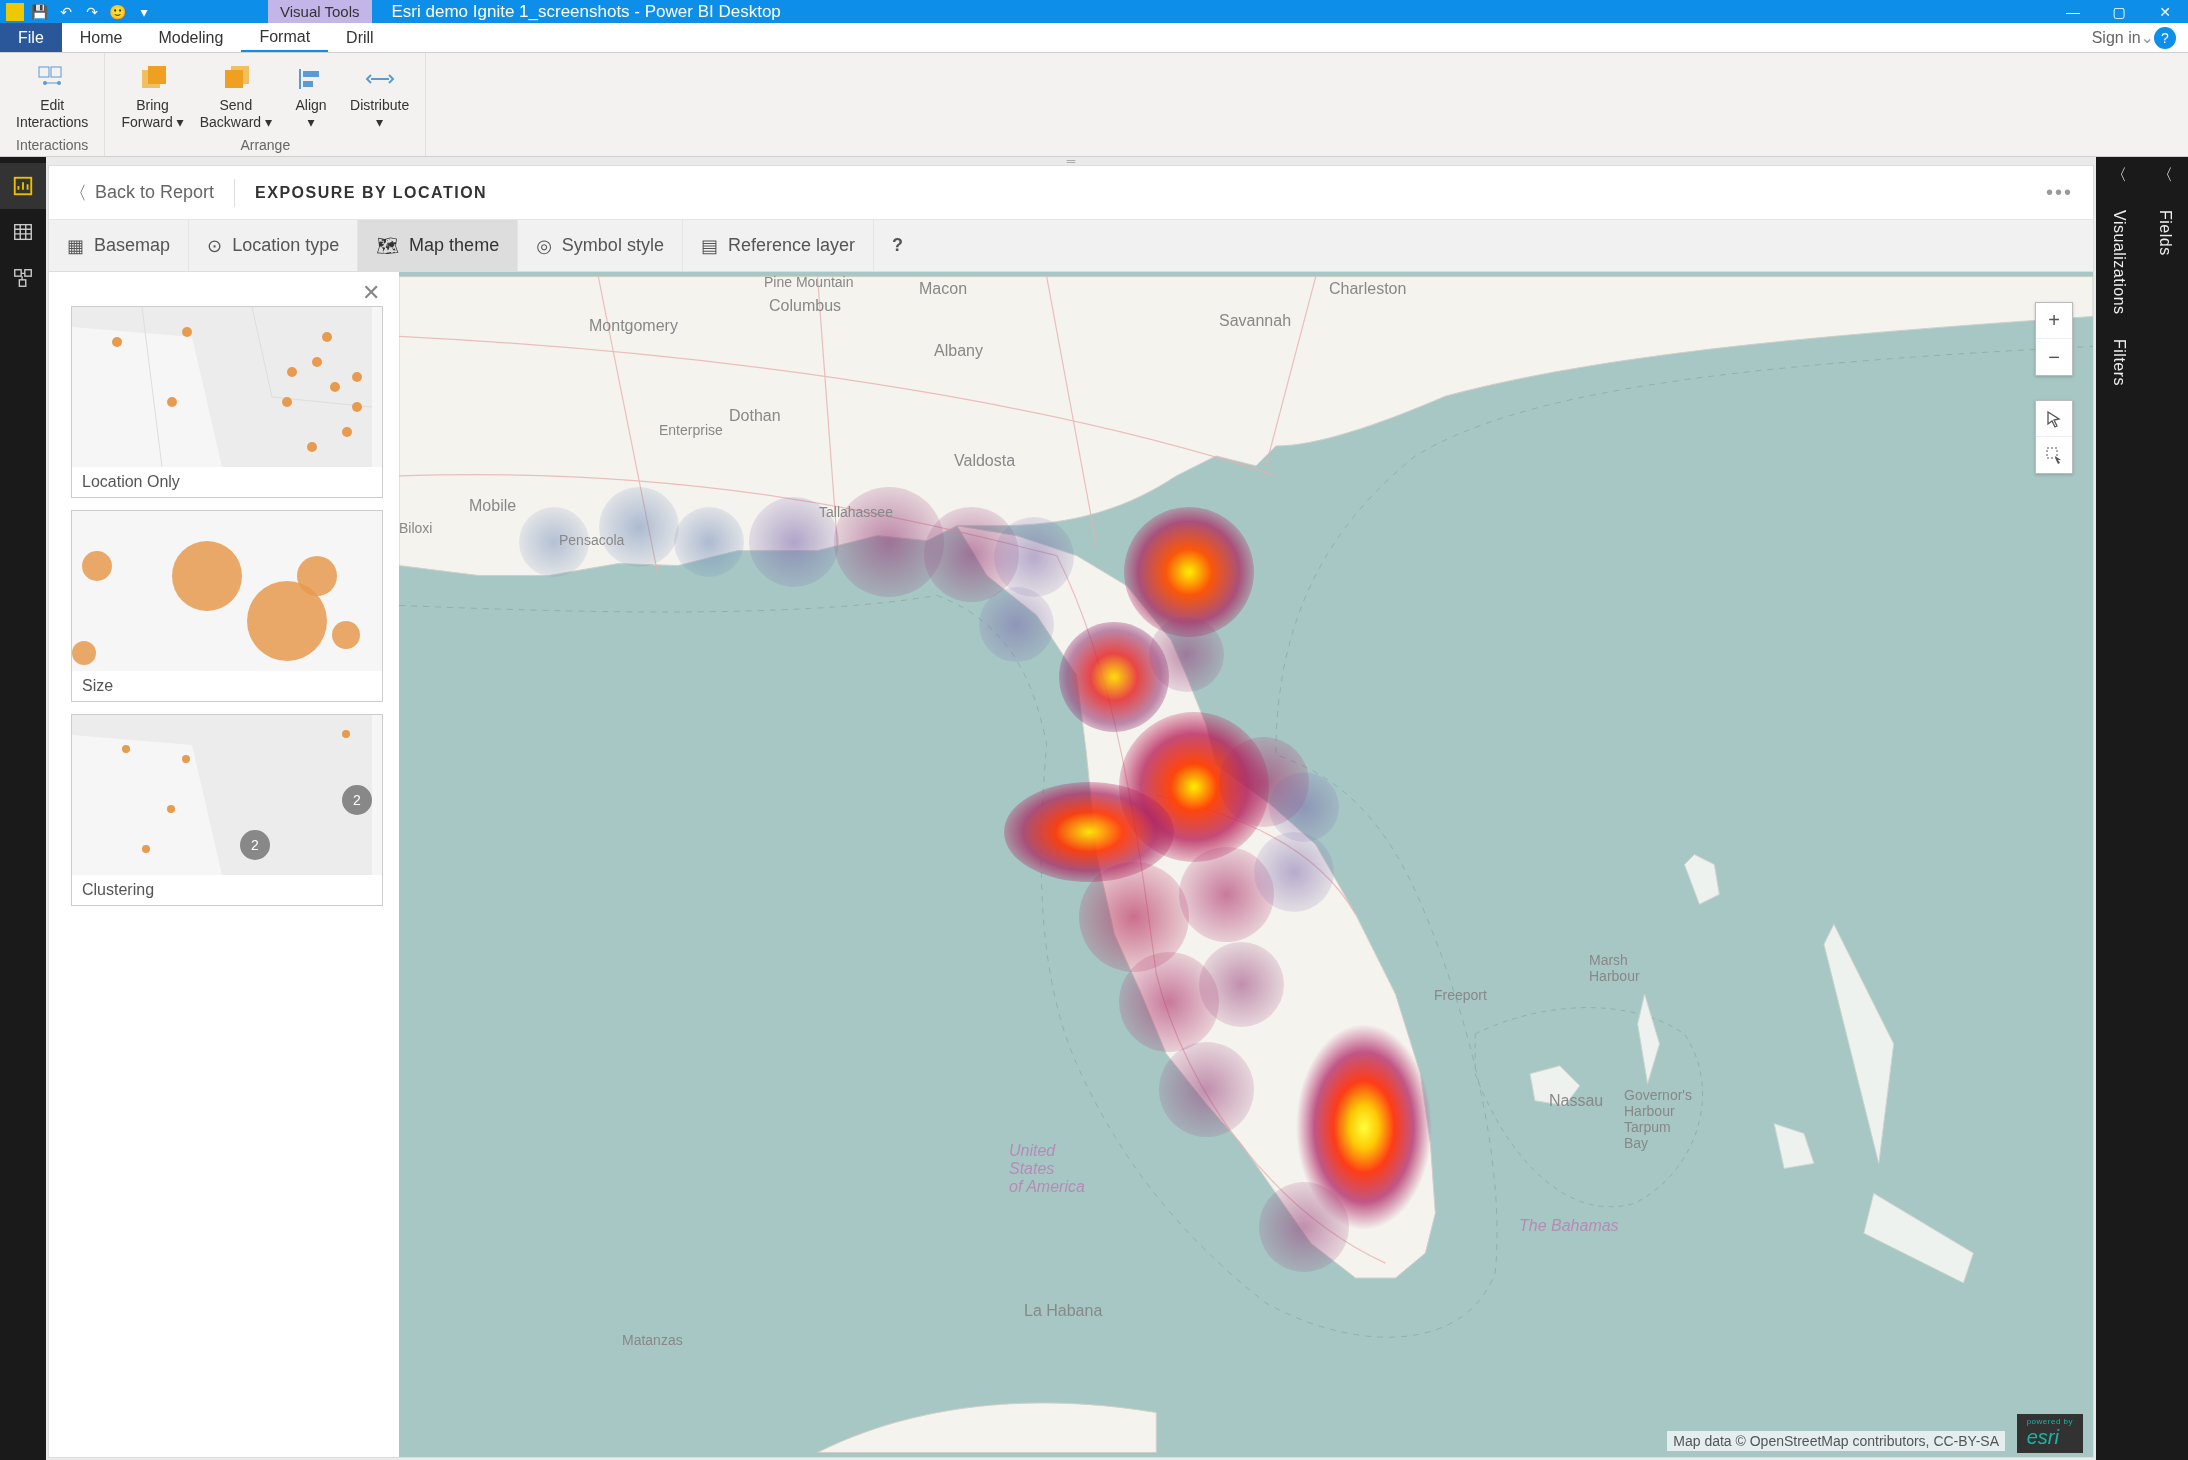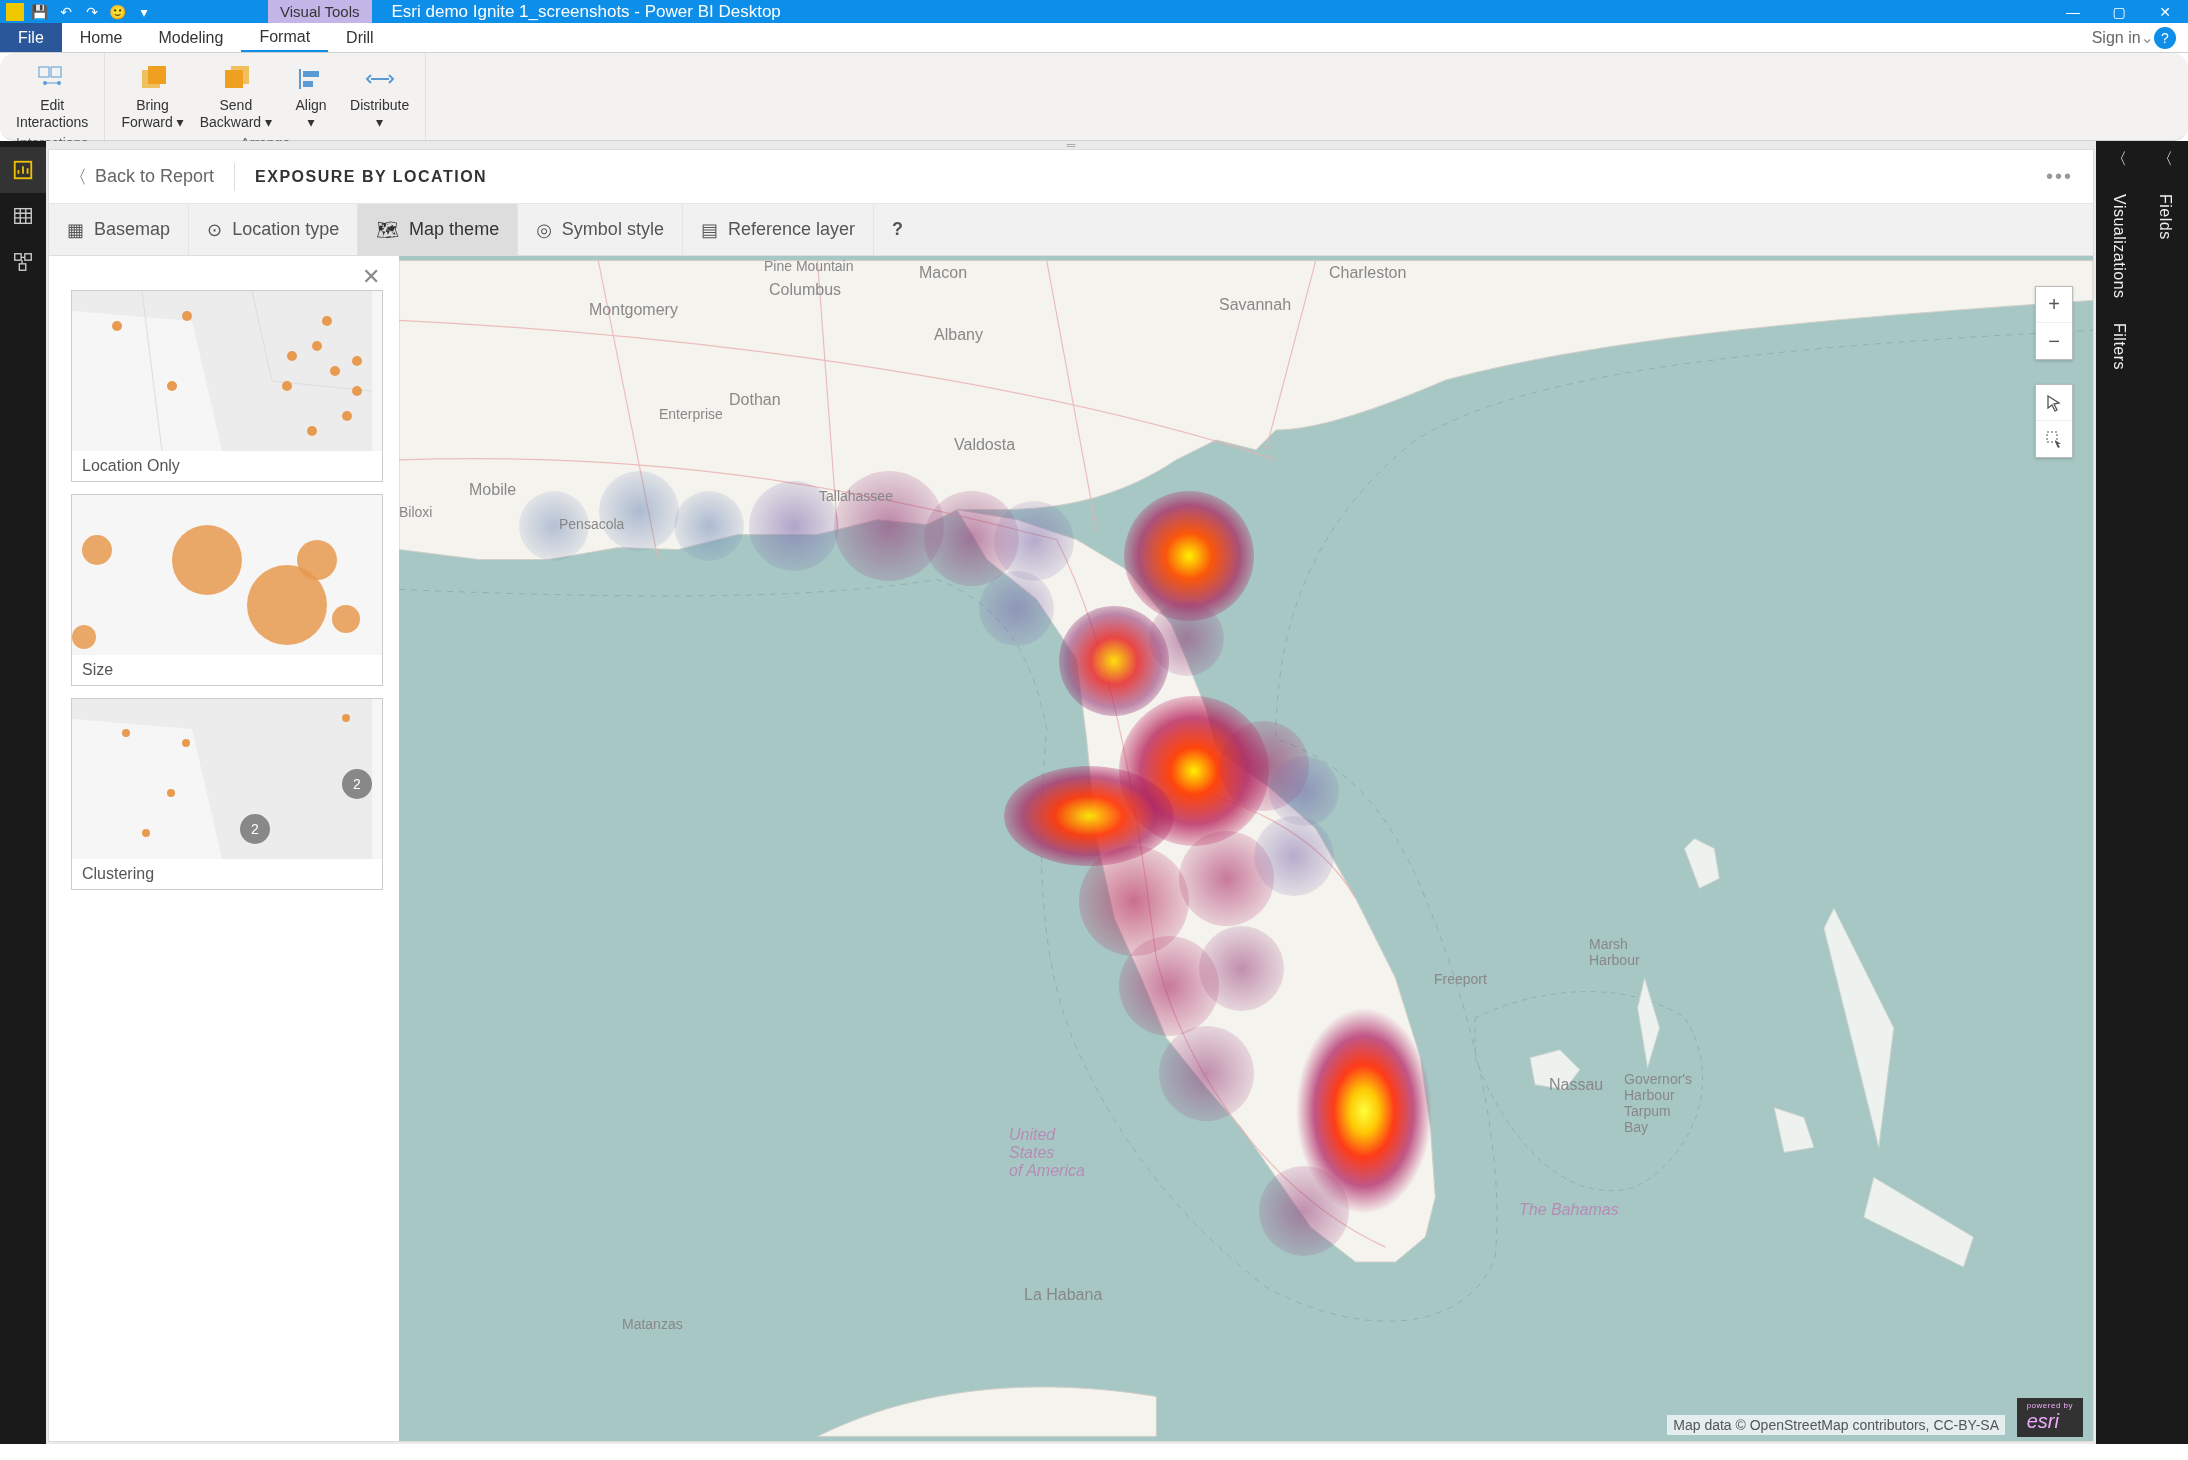--- a/index.html
+++ b/index.html
@@ -16,21 +16,21 @@
 
 
 .ribbon-tabs { height: 30px; background: #fff; border-bottom: 1px solid #d0d0d0; display: flex; align-items: stretch; }
 .ribbon-tab { padding: 0 18px; font-size: 16px; display: flex; align-items: center; color: #333; cursor: pointer; }
 .ribbon-tab.file { background: #2a579a; color: #fff; }
 .ribbon-tab.active { border-bottom: 2px solid #0c8ee9; }
 .signin-area { margin-left: auto; display: flex; align-items: center; padding-right: 12px; font-size: 16px; color: #666; }
 .signin-area .help-icon { width: 22px; height: 22px; border-radius: 50%; background: #0c8ee9; color: #fff; display: flex; align-items: center; justify-content: center; font-size: 14px; }
 
 
-.ribbon { height: 88px; background: #f3f2f1; border-bottom: 1px solid #d0d0d0; display: flex; border-radius: 15px; }
+.ribbon { height: 104px; background: #f3f2f1; border-bottom: 1px solid #d0d0d0; display: flex; }
 .ribbon-group { border-right: 1px solid #e0e0e0; padding: 4px 8px 0; display: flex; flex-direction: column; }
 .ribbon-group-items { display: flex; flex: 1; }
 .ribbon-group-label { text-align: center; font-size: 14px; color: #666; padding-bottom: 3px; }
 .ribbon-btn { display: flex; flex-direction: column; align-items: center; justify-content: flex-start; padding: 4px 8px; font-size: 14px; color: #333; cursor: pointer; min-width: 62px; }
 .ribbon-btn .icon { height: 36px; display: flex; align-items: center; justify-content: center; }
 .ribbon-btn .lbl { text-align: center; line-height: 1.2; }
 
 
 .workspace { display: flex; height: calc(1460px - 23px - 30px - 104px); }
 .left-rail { width: 46px; background: #1a1a1a; display: flex; flex-direction: column; padding-top: 6px; }
@@ -70,21 +70,21 @@
 
 .map-area { position: absolute; left: 350px; right: 0; top: 106px; bottom: 0; background: #a7c7c5; overflow: hidden; }
 .map-svg { width: 100%; height: 100%; }
 
 .map-controls { position: absolute; right: 20px; top: 30px; display: flex; flex-direction: column; gap: 24px; }
 .ctrl-group { background: #fff; border: 1px solid #bbb; box-shadow: 0 1px 3px rgba(0,0,0,0.2); display: flex; flex-direction: column; }
 .ctrl-btn { width: 36px; height: 36px; display: flex; align-items: center; justify-content: center; font-size: 20px; color: #555; cursor: pointer; border-bottom: 1px solid #eee; }
 .ctrl-btn:last-child { border-bottom: none; }
 
 .attribution { position: absolute; right: 88px; bottom: 6px; font-size: 14px; color: #555; background: rgba(255,255,255,0.7); padding: 2px 6px; }
-.esri-logo { position: absolute; right: 10px; bottom: 4px; background: #323232; color: #f0abfc; padding: 4px 10px; font-size: 20px; font-style: italic; font-family: Georgia, serif; }
+.esri-logo { position: absolute; right: 10px; bottom: 4px; background: #323232; color: #14b8a6; padding: 4px 10px; font-size: 20px; font-style: italic; font-family: Georgia, serif; }
 .esri-logo .tiny { font-size: 8px; font-style: normal; display: block; line-height: 1; letter-spacing: 0.5px; }
 
 .map-label { position: absolute; font-size: 16px; color: #888; pointer-events: none; }
 .map-label.country { color: #b68bb6; font-style: italic; text-align: left; }
 
 
 .blob { position: absolute; border-radius: 50%; }
 
 .dots-preview .d { position: absolute; width: 10px; height: 10px; border-radius: 50%; background: #e89a4f; }
 .size-preview .c { position: absolute; border-radius: 50%; background: #e89a4f; opacity: 0.85; }

